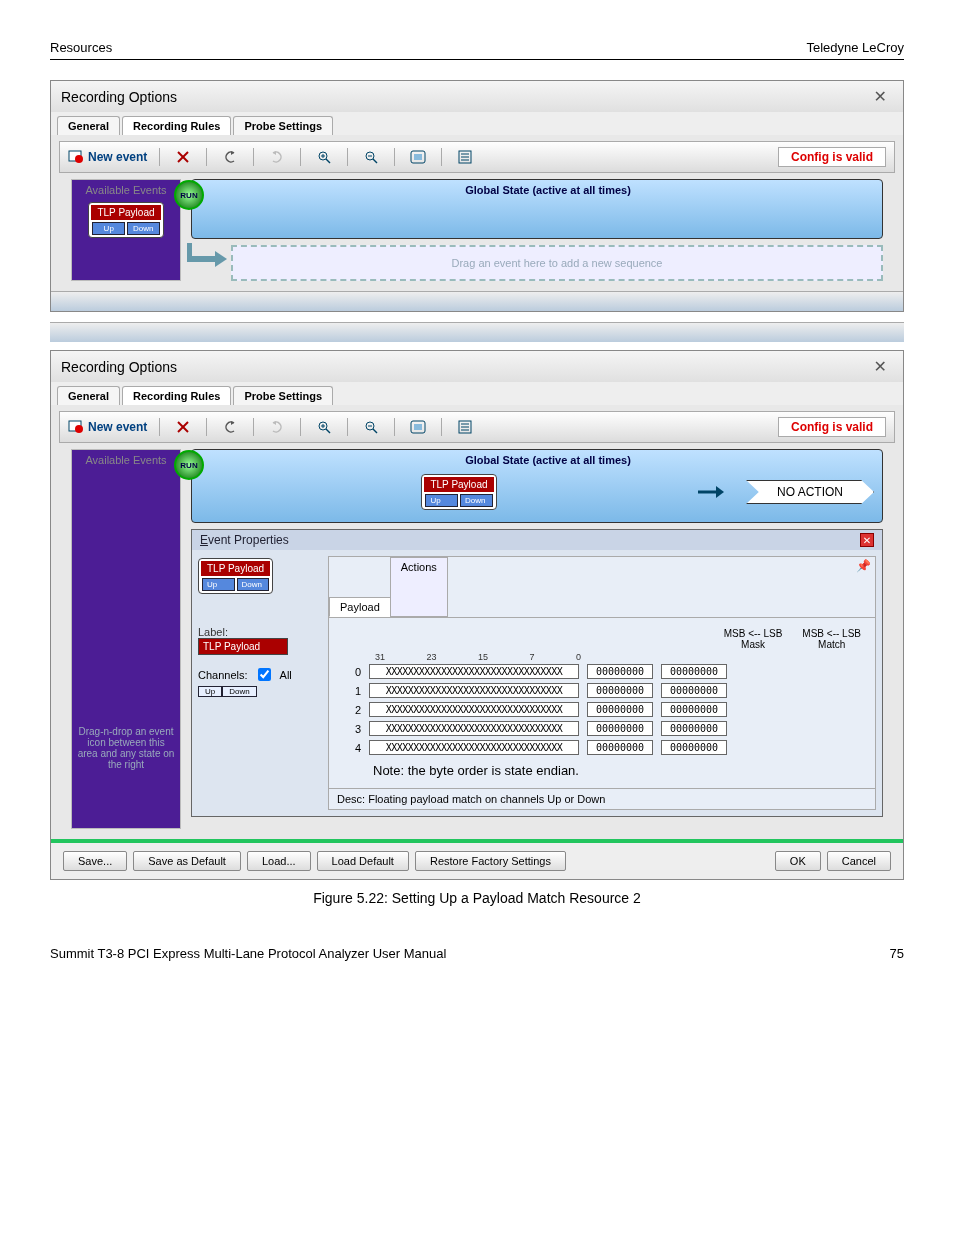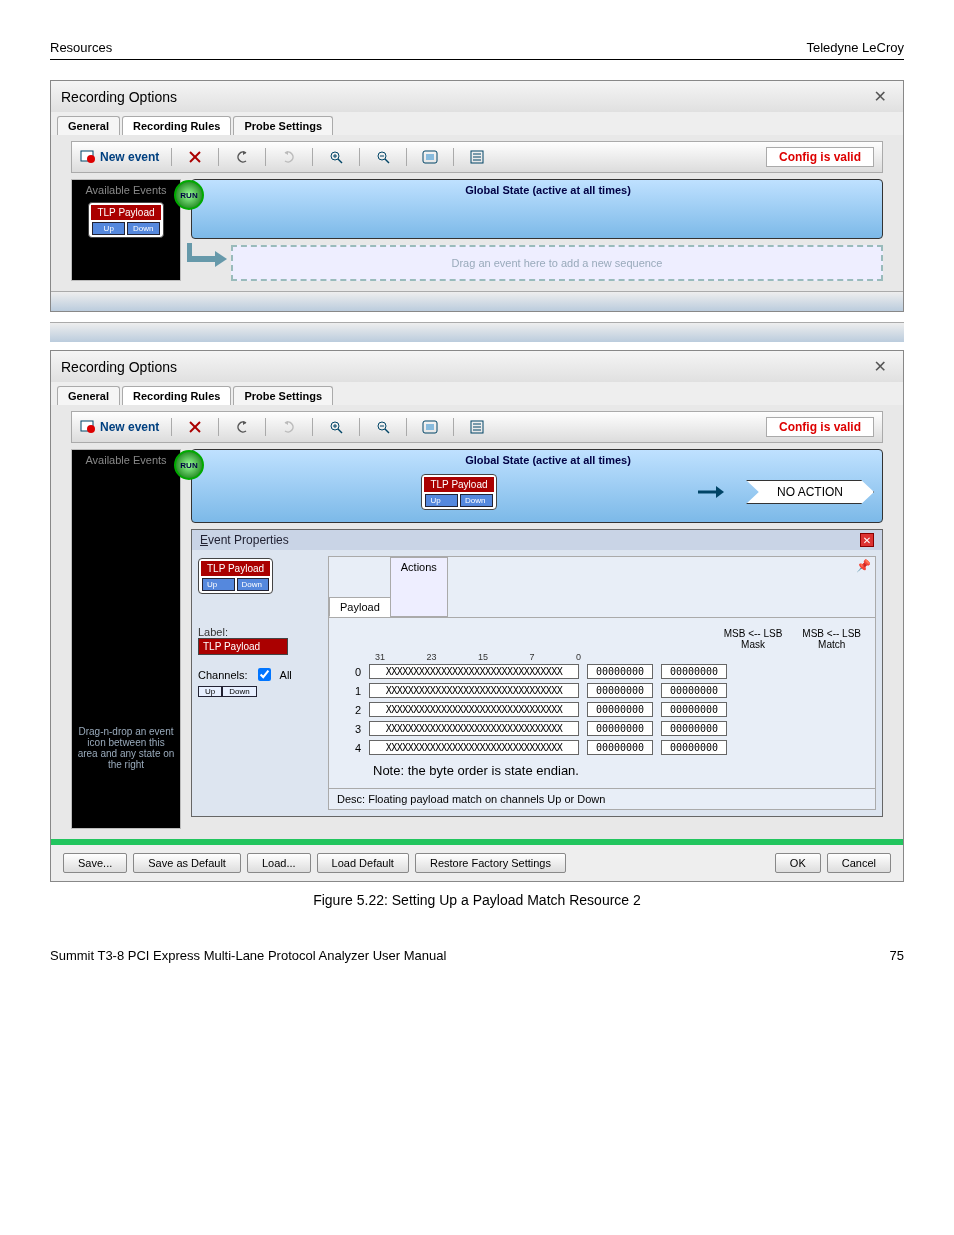--- a/index.html
+++ b/index.html
@@ -58,21 +58,21 @@
     border-radius: 3px 3px 0 0;
     cursor: pointer;
   }
   .tab.active {
     background: #fff;
   }
   .toolbar {
     background: linear-gradient(#fefefe, #dcdcdc);
     border: 1px solid #aaa;
     padding: 4px 8px;
-    margin: 6px 20px;
+    margin: 6px 8px;
     display: flex;
     align-items: center;
     gap: 8px;
   }
   .toolbar svg { vertical-align: middle; }
   .new-event {
     color: #004080;
     font-weight: bold;
     display: flex;
     align-items: center;
@@ -105,21 +105,21 @@
   }
   .workspace {
     display: flex;
     margin: 0 20px 10px;
     gap: 10px;
     position: relative;
   }
   .sidebar {
     width: 110px;
     border: 1px solid #bbb;
-    background: #000000;
+    background: #4c1d95;
     padding: 4px;
     text-align: center;
   }
   .sidebar-title {
     color: #888;
     font-size: 11px;
     margin-bottom: 4px;
   }
   .tlp-chip {
     border: 1px solid #444;
@@ -324,21 +324,21 @@
     border-top: 1px solid #aaa;
     padding: 4px 8px;
     background: #e8eef7;
     font-size: 11px;
   }
   .footer-buttons {
     display: flex;
     gap: 6px;
     padding: 8px 12px;
     background: #eee;
-    border-top: 6px solid #22c55e;
+    border-top: 4px solid #22c55e;
   }
   .footer-buttons .spacer { flex: 1; }
   .btn {
     padding: 3px 14px;
     border: 1px solid #888;
     background: linear-gradient(#fff,#ddd);
     font-size: 11px;
     border-radius: 2px;
     cursor: pointer;
   }

